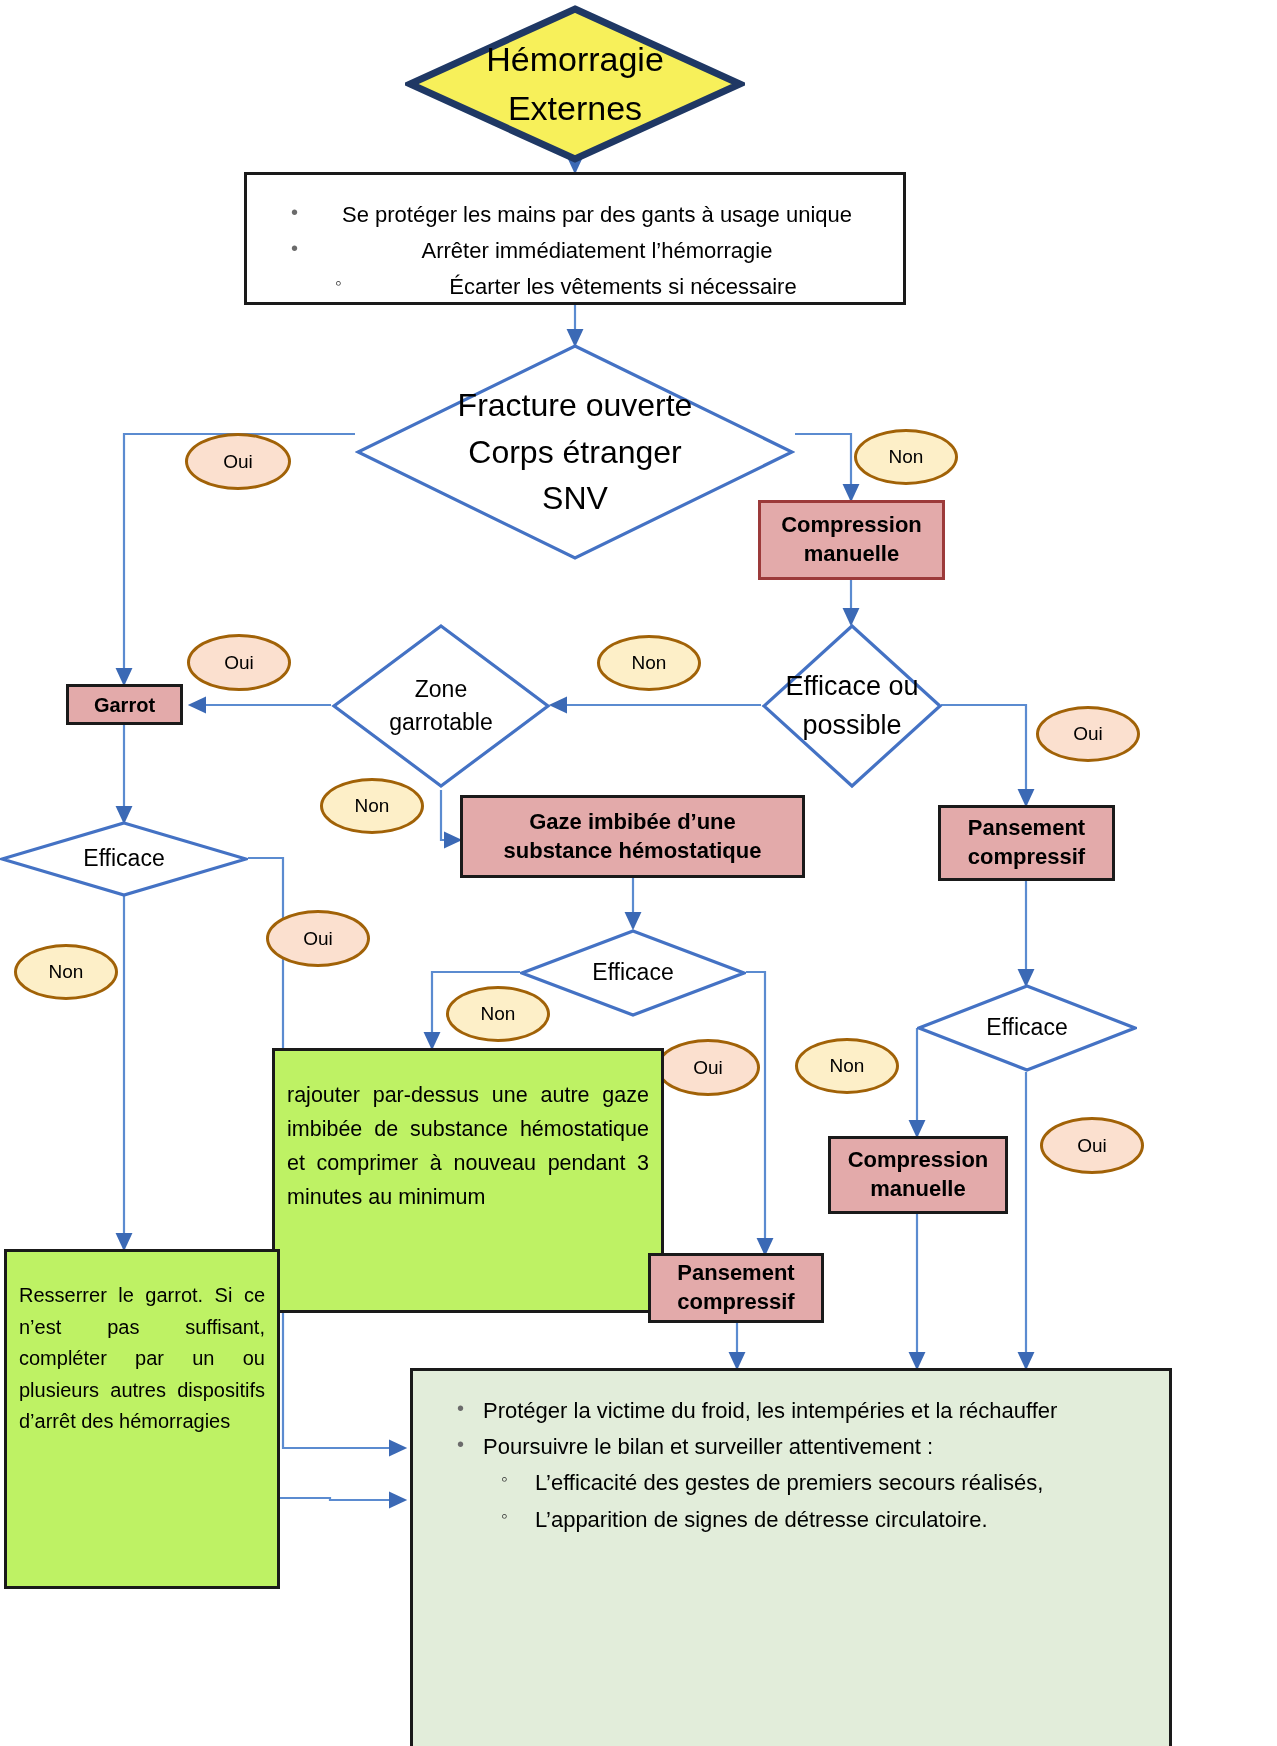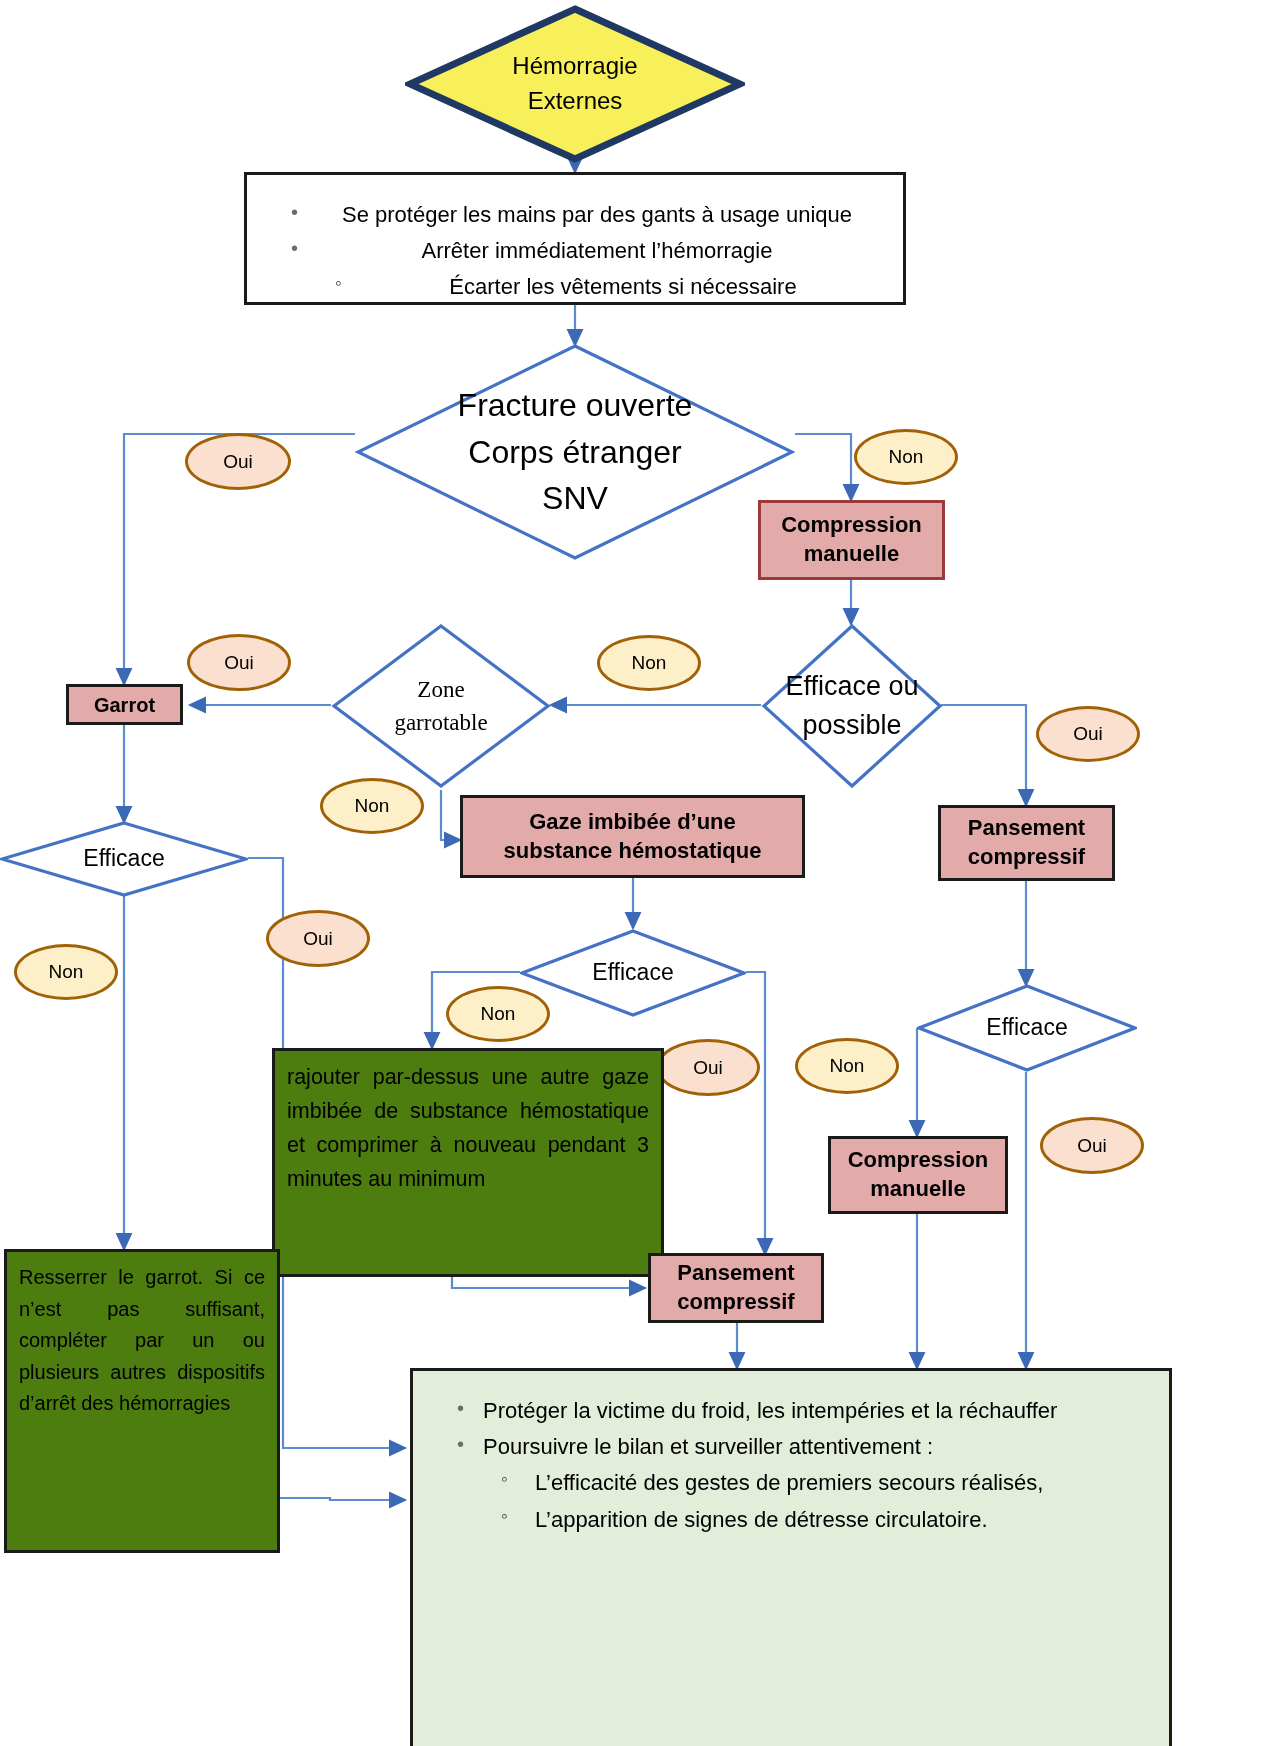--- a/index.html
+++ b/index.html
@@ -7,42 +7,42 @@
   #stage{position:relative;width:1277px;height:1746px;background:#fff;overflow:hidden;}
   svg.edges{position:absolute;left:0;top:0;width:1277px;height:1746px;pointer-events:none;}
 
   .node{position:absolute;box-sizing:border-box;display:flex;align-items:center;justify-content:center;text-align:center;}
 
   
   .box{background:#E3AAAA;border:3px solid #1a1a1a;color:#000;font-weight:bold;line-height:1.30;}
   .box.red-border{border-color:#9C3A3A;}
 
   
-  .ptext{background:#4d7c0f;border:3px solid #1a1a1a;color:#000;font-weight:normal;
-         text-align:justify;text-justify:inter-word;display:block;line-height:1.58;padding:10px 12px;}
+  .ptext{background:#bef264;border:3px solid #1a1a1a;color:#000;font-weight:normal;
+         text-align:justify;text-justify:inter-word;display:block;line-height:1.58;padding:28px 12px;}
 
   
   .wbox{background:#ffffff;border:3px solid #1a1a1a;display:block;padding:12px 14px;}
   
   .gbox{background:#E2EDDA;border:3px solid #1a1a1a;display:block;padding:12px 14px;}
 
   ul.bl{list-style:none;margin:12px;padding:0;}
   ul.bl li{position:relative;padding-left:44px;margin:5px 0;line-height:1.42;color:#000;}
   ul.bl li::before{content:"\2022";position:absolute;left:18px;top:-1px;color:#6b6b6b;font-size:20px;line-height:1.42;}
   ul.bl li.sub{padding-left:96px;}
   ul.bl li.sub::before{content:"\25E6";left:62px;color:#333;font-size:19px;}
 
   
   .diamond{position:absolute;}
   .diamond .dlabel{position:absolute;left:0;top:0;width:100%;height:100%;
       display:flex;flex-direction:column;align-items:center;justify-content:center;
       text-align:center;color:#000;line-height:1.45;}
 
   
-  .term .dlabel{font-size:24px;}
+  .term .dlabel{font-size:34px;}
 
   
   .oval{position:absolute;border:3px solid #a16207;border-radius:50%;
         display:flex;align-items:center;justify-content:center;color:#000;
         box-sizing:border-box;}
   .oval.oui{background:#FBE0CF;}
   .oval.non{background:#FDEFC8;}
 </style>
 </head>
 <body>
@@ -158,21 +158,21 @@
     <span>Non</span>
   </div>
   <div class="oval oui" style="left:1036px;top:706px;width:104px;height:56px;font-size:19px;">
     <span>Oui</span>
   </div>
 
   <div class="diamond" style="left:331px;top:623px;width:220px;height:166px;">
     <svg width="220" height="166" viewBox="0 0 220 166">
       <polygon points="110,3 217,83 110,163 3,83" fill="#ffffff" stroke="#4472C4" stroke-width="3.2"></polygon>
     </svg>
-    <div class="dlabel" style="font-size:23px;font-family:Liberation Serif, serif;">
+    <div class="dlabel" style="font-size:23px;">
       <span>Zone</span>
       <span>garrotable</span>
     </div>
   </div>
 
   <div class="oval oui" style="left:187px;top:634px;width:104px;height:57px;font-size:19px;">
     <span>Oui</span>
   </div>
   <div class="oval non" style="left:320px;top:778px;width:104px;height:56px;font-size:19px;">
     <span>Non</span>

